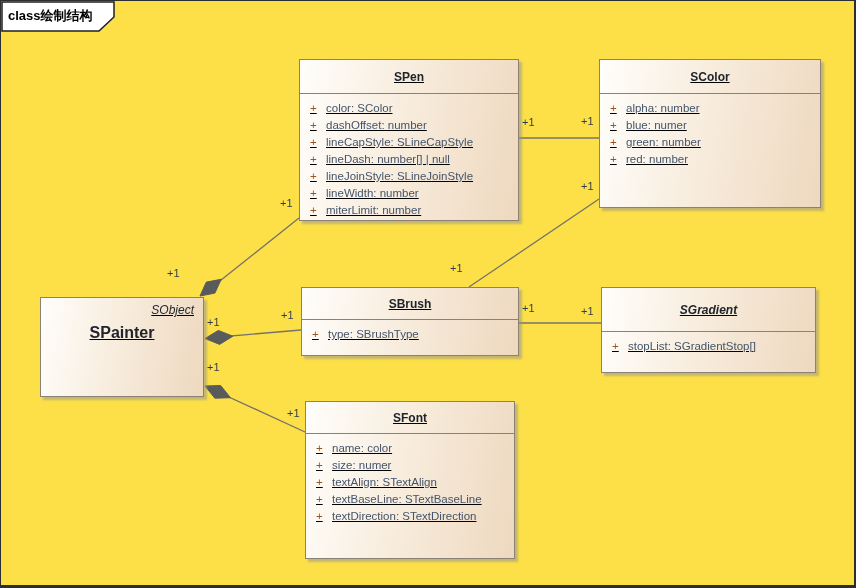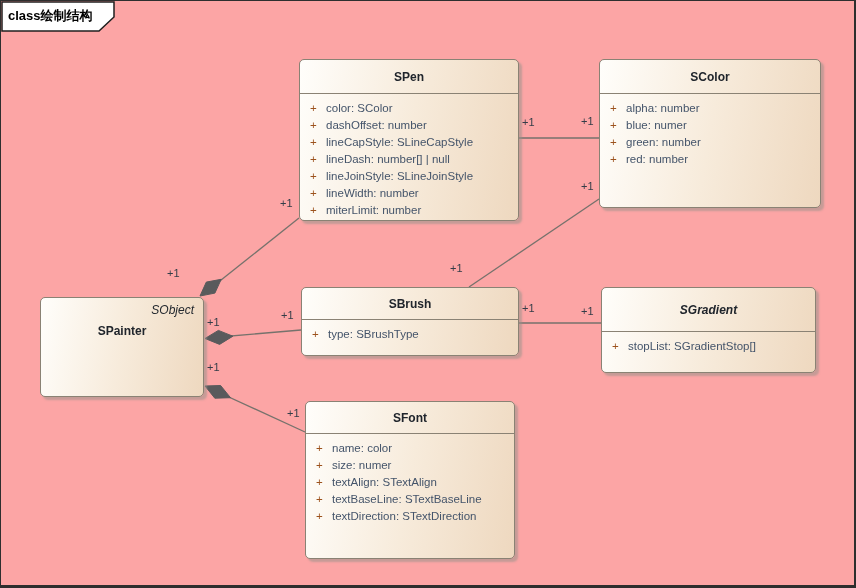--- a/index.html
+++ b/index.html
@@ -1,47 +1,48 @@
 <!DOCTYPE html>
 <html><head>
 <meta charset="utf-8">
 <style>
   html,body{margin:0;padding:0;background:#e8e8e8;}
   #canvas{
-    position:relative;width:856px;height:588px;background:#fca5a5;
+    position:relative;width:856px;height:588px;background:#fde047;
     border:1px solid #2e2e2e;border-right-width:2px;border-bottom-width:3px;
     box-sizing:border-box;overflow:hidden;
     font-family:"Liberation Sans","DejaVu Sans",sans-serif;
   }
   svg.layer{position:absolute;left:0;top:0;}
   .link{stroke:#76726c;stroke-width:1.3;}
   .diamond{fill:#595a5c;stroke:#595a5c;}
   .frame-tab{fill:#ffffff;stroke:#1f1f1f;stroke-width:1.5;}
   .frame-label{
     position:absolute;left:7px;top:6px;font-size:13px;font-weight:bold;color:#000;
     white-space:nowrap;
   }
   .uml-class{
     position:absolute;box-sizing:border-box;
     background:linear-gradient(100deg,#fffefb 0%,#f7ebdb 50%,#eed8bf 100%);
-    border:1.5px solid #8a8274;border-radius:5px;
+    border:1.5px solid #8a8274;border-radius:0;
     box-shadow:3px 3px 2px rgba(152,147,138,.55);
+    text-decoration:underline;
   }
   .cls-title{
     display:flex;align-items:center;justify-content:center;
     border-bottom:1.5px solid #8a8274;
     font-size:12px;font-weight:bold;color:#20252c;box-sizing:border-box;
   }
   .cls-title.italic{font-style:italic;}
   .cls-body{padding-top:6px;}
   .attr-row{display:flex;height:17px;line-height:17px;font-size:11.5px;white-space:nowrap;}
   .vis{color:#9c521d;width:26px;padding-left:10px;box-sizing:border-box;flex:none;}
   .attr{color:#44546a;}
   .stereo{font-style:italic;font-size:12px;color:#23282e;text-align:right;padding:5px 9px 0 0;}
-  .painter-name{text-align:center;font-weight:bold;font-size:12px;color:#20252c;margin-top:7px;}
+  .painter-name{text-align:center;font-weight:bold;font-size:16px;color:#20252c;margin-top:7px;}
   .mult{position:absolute;font-size:11px;color:#333d48;white-space:nowrap;}
 </style>
 </head>
 <body>
 
 <div id="canvas">
 
   <svg class="layer" width="856" height="588">
 
     <line class="link" x1="205" y1="291" x2="298" y2="217"></line>

